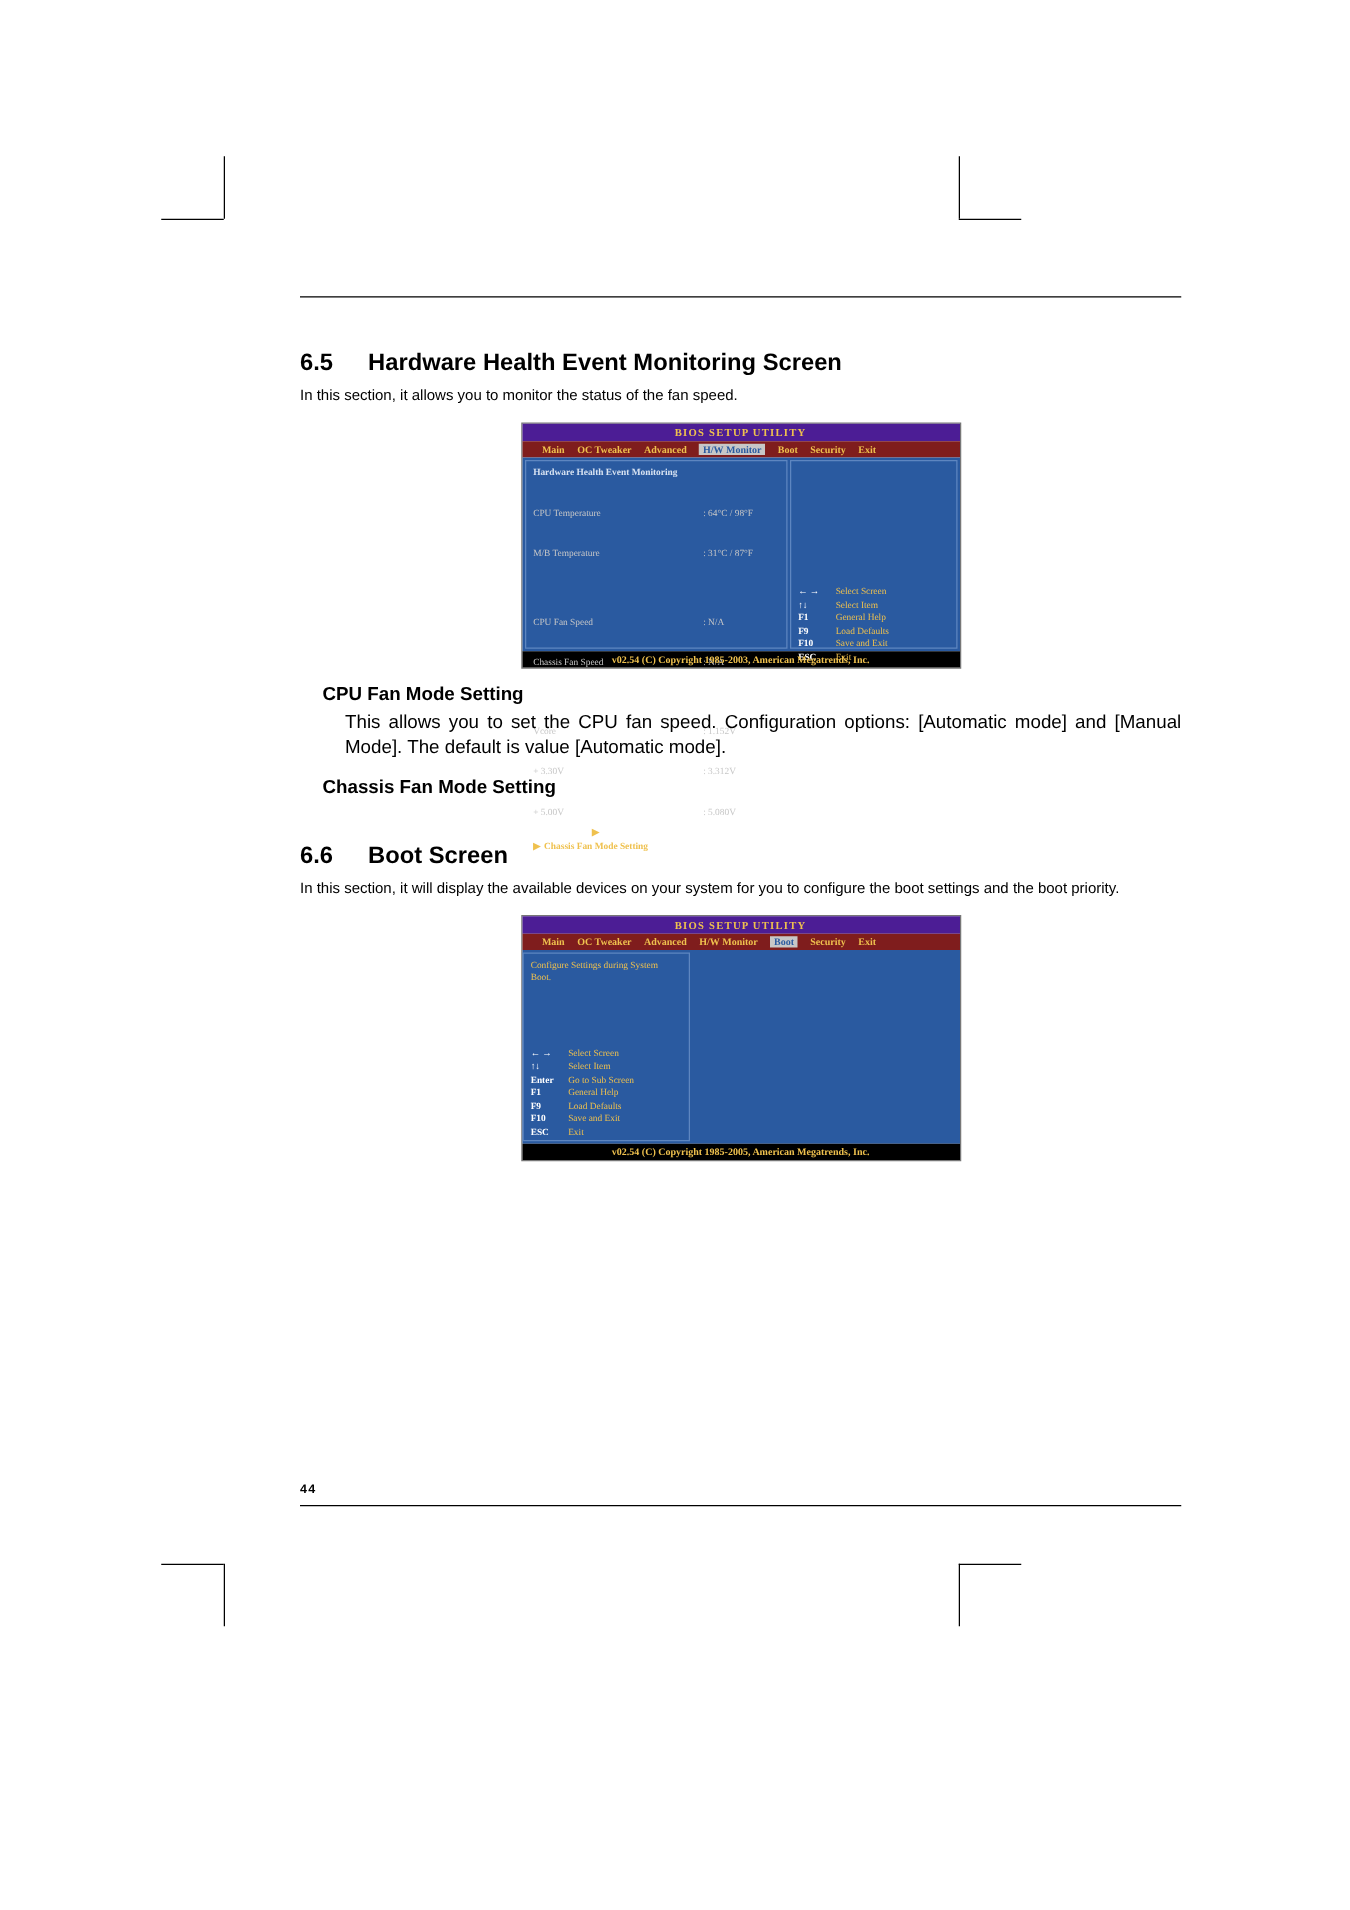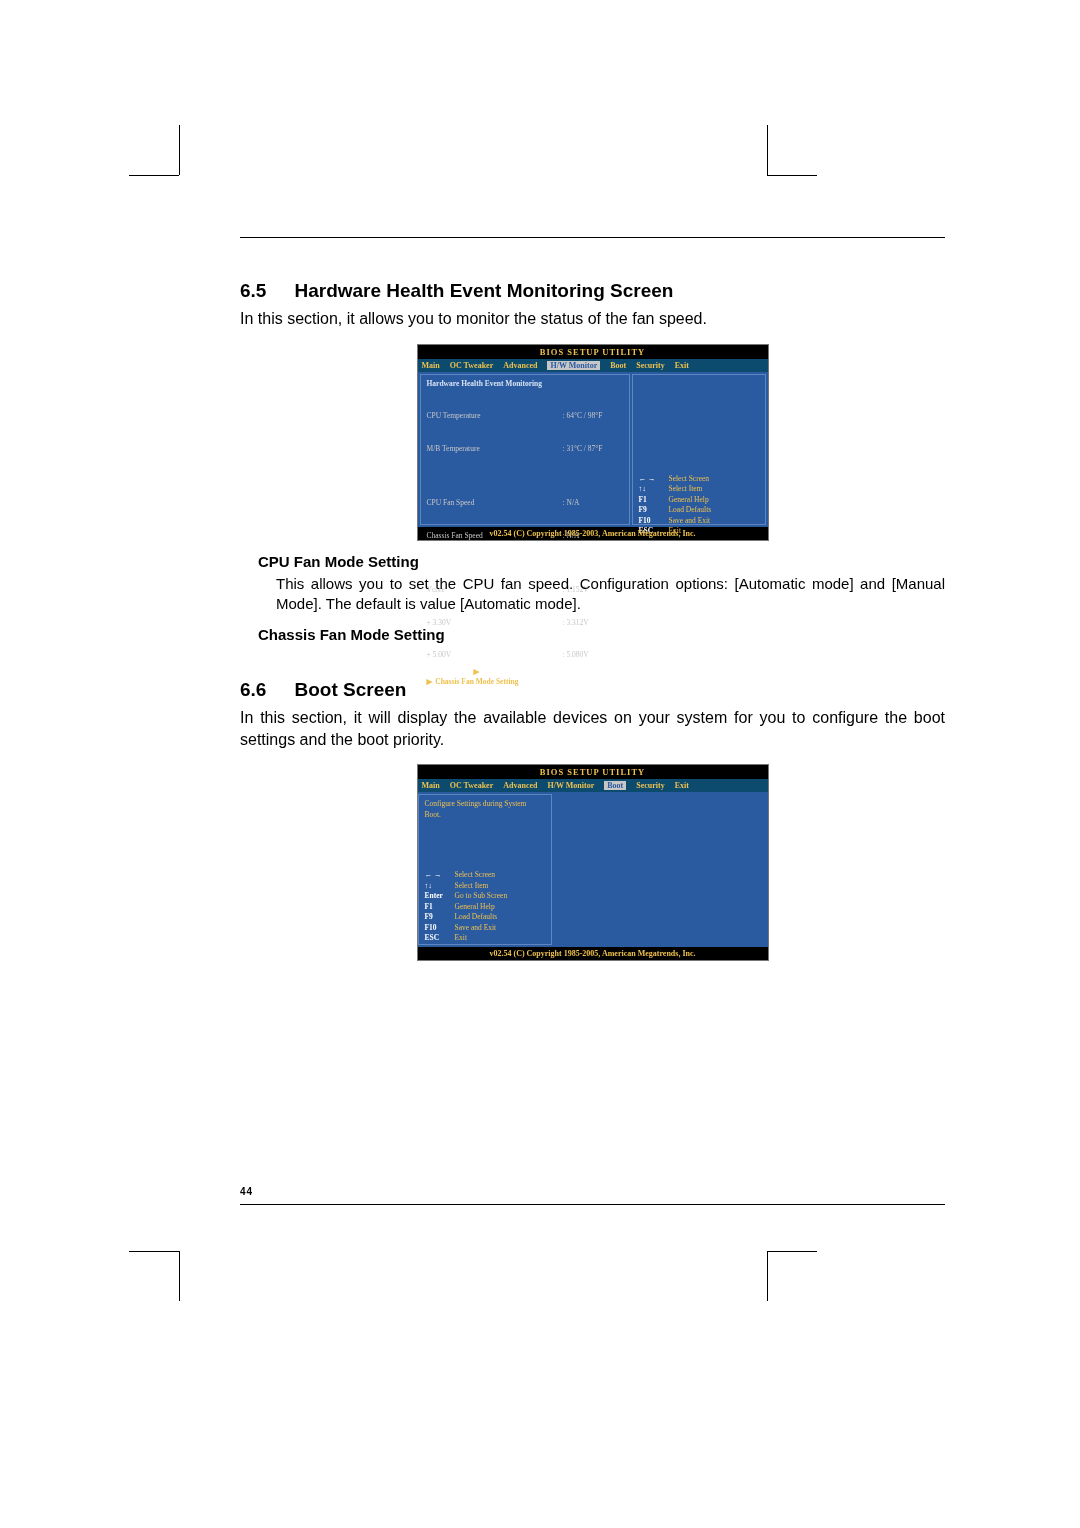--- a/index.html
+++ b/index.html
@@ -5,30 +5,30 @@
 html,body{margin:0;padding:0;background:#fff;font-family:Arial,Helvetica,sans-serif;color:#000;}
 .page{width:1080px;height:1528px;position:relative;border-radius:27px;}
 .cropmark{position:absolute;border-color:#000;}
 .cm-h{width:50px;height:0;border-top:1px solid #000;}
 .cm-v{width:0;height:50px;border-left:1px solid #000;}
 .hr-top{position:absolute;left:240px;right:135px;top:237px;border-top:1px solid #000;}
 .hr-bottom{position:absolute;left:240px;right:135px;top:1204px;border-top:1px solid #000;}
 .content{position:absolute;left:240px;right:135px;top:280px;}
 .sec-num{display:inline-block;width:50px;font-weight:bold;font-size:19px;vertical-align:top;}
 .sec-title{display:inline-block;font-weight:bold;font-size:19px;}
-.body-text{font-size:16px;line-height:1.35;margin-top:6px;text-align:justify;}
+.body-text{font-size:12px;line-height:1.35;margin-top:6px;text-align:justify;}
 .indent1{margin-left:18px;}
 .indent2{margin-left:36px;}
 .sub-h{font-weight:bold;font-size:15px;margin-top:12px;}
 .sub-p{font-size:15px;line-height:1.35;text-align:justify;margin-top:4px;}
 .page-num{position:absolute;left:240px;top:1186px;font-size:10px;font-weight:bold;letter-spacing:1px;}
 
 .bios{width:350px;margin:14px auto 0 auto;border:1px solid #777;font-family:"Times New Roman",serif;font-size:8px;color:#efc14e;}
-.bios-title{background:#000000;color:#efc14e;text-align:center;font-weight:bold;letter-spacing:1px;padding:2px 0;font-size:8.5px;}
-.bios-tabs{background:#0c4a6e;padding:2px 4px;display:flex;gap:10px;font-size:8px;font-weight:bold;}
+.bios-title{background:#4c1d95;color:#efc14e;text-align:center;font-weight:bold;letter-spacing:1px;padding:2px 0;font-size:8.5px;}
+.bios-tabs{background:#7f1d1d;padding:2px 16px;display:flex;gap:10px;font-size:8px;font-weight:bold;}
 .bios-tabs span{color:#efc14e;}
 .bios-tabs .active{background:#c7c7c7;color:#2a5aa0;padding:0 3px;}
 .bios-body{background:#2a5aa0;display:flex;height:155px;}
 .bios-left{flex:1;border:1px solid #5e86c0;margin:2px;padding:4px 6px;color:#c7c7c7;font-size:7.5px;line-height:1.4;}
 .bios-left .pane-title{color:#d8e3f2;font-weight:bold;margin-bottom:4px;}
 .bios-left .row{display:flex;margin-top:22px;}
 .bios-left .row .k{flex:1;}
 .bios-left .row .v{width:60px;}
 .bios-left .hot{color:#efc14e;font-weight:bold;}
 .bios-left .hot.sel{color:#ffffff;margin-left:47px;}

